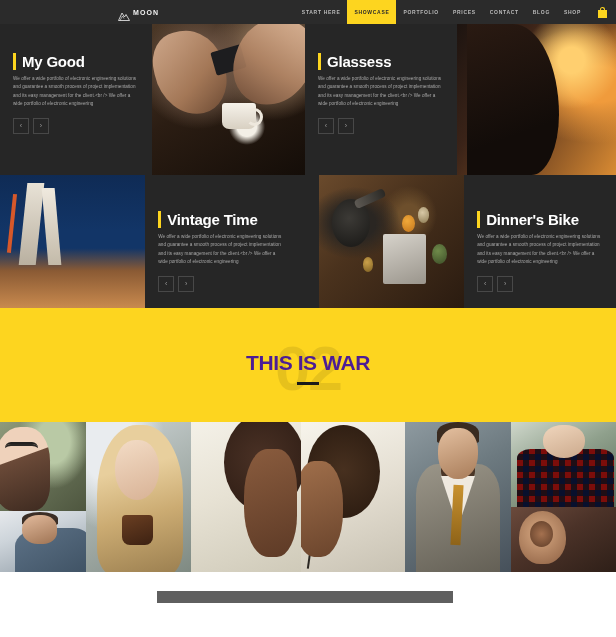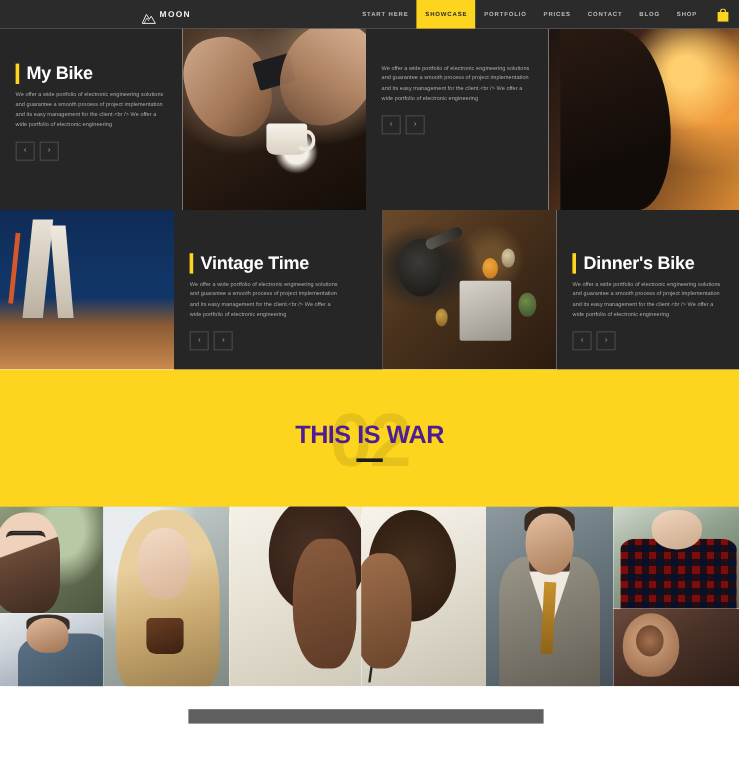--- a/index.html
+++ b/index.html
@@ -315,41 +315,45 @@
   </div>
 
   <div class="showcase">
 
     <div class="row row-1">
 
       <div class="cell text" style="width:152px;height:151px;">
         <div class="card-inner" style="top:29px;">
           <div class="card-title">
             <span class="title-bar"></span>
-            <span>My Bike</span>
+            <span>My Good</span>
           </div>
           <div class="card-desc">We offer a wide portfolio of electronic engineering solutions and guarantee a smooth process of project implementation and its easy management for the client.&lt;br /&gt; We offer a wide portfolio of electronic engineering</div>
           <div class="arrows">
             <div class="arrow">‹</div>
             <div class="arrow">›</div>
           </div>
         </div>
       </div>
 
       <div class="cell img-cell" style="width:153px;height:151px;">
         <div class="img-fill ph-coffee">
           <span class="hand-a"></span>
           <span class="phone-b"></span>
           <span class="hand-b"></span>
           <span class="coffee-cup"></span>
         </div>
       </div>
 
       <div class="cell text" style="width:152px;height:151px;">
         <div class="card-inner" style="top:29px;">
+          <div class="card-title">
+            <span class="title-bar"></span>
+            <span>Glassess</span>
+          </div>
           <div class="card-desc">We offer a wide portfolio of electronic engineering solutions and guarantee a smooth process of project implementation and its easy management for the client.&lt;br /&gt; We offer a wide portfolio of electronic engineering</div>
           <div class="arrows">
             <div class="arrow">‹</div>
             <div class="arrow">›</div>
           </div>
         </div>
       </div>
 
       <div class="cell img-cell" style="width:159px;height:151px;">
         <div class="img-fill ph-hair"></div>

